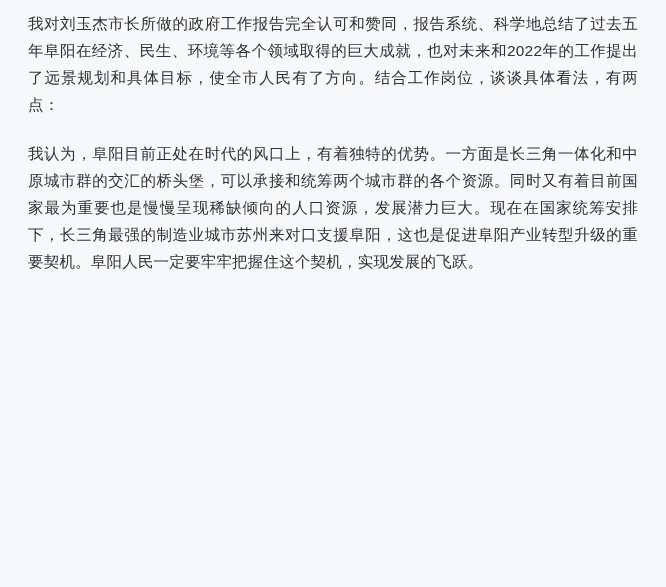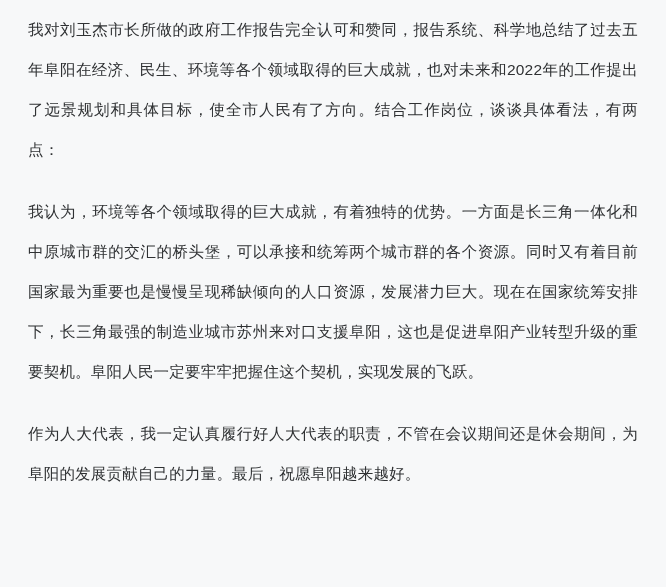--- a/index.html
+++ b/index.html
@@ -16,31 +16,30 @@
   .article {
     box-sizing: border-box;
     width: 666px;
     height: 587px;
     padding: 10px 28px 10px 28px;
     background: #f7f8f9;
   }
   .para {
     margin: 0 0 22px 0;
     font-size: 15.5px;
-    line-height: 40px;
+    line-height: 27px;
     color: #2f3133;
     text-align: justify;
     text-justify: inter-ideograph;
     letter-spacing: 0.2px;
     word-break: break-all;
   }
   .para:last-child {
     margin-bottom: 0;
   }
 </style>
 </head>
 <body>
 
 <div class="article">
   <p class="para">我对刘玉杰市长所做的政府工作报告完全认可和赞同，报告系统、科学地总结了过去五年阜阳在经济、民生、环境等各个领域取得的巨大成就，也对未来和2022年的工作提出了远景规划和具体目标，使全市人民有了方向。结合工作岗位，谈谈具体看法，有两点：</p>
-  <p class="para">我认为，环境等各个领域取得的巨大成就，有着独特的优势。一方面是长三角一体化和中原城市群的交汇的桥头堡，可以承接和统筹两个城市群的各个资源。同时又有着目前国家最为重要也是慢慢呈现稀缺倾向的人口资源，发展潜力巨大。现在在国家统筹安排下，长三角最强的制造业城市苏州来对口支援阜阳，这也是促进阜阳产业转型升级的重要契机。阜阳人民一定要牢牢把握住这个契机，实现发展的飞跃。</p>
-  <p class="para">作为人大代表，我一定认真履行好人大代表的职责，不管在会议期间还是休会期间，为阜阳的发展贡献自己的力量。最后，祝愿阜阳越来越好。</p>
+  <p class="para">我认为，阜阳目前正处在时代的风口上，有着独特的优势。一方面是长三角一体化和中原城市群的交汇的桥头堡，可以承接和统筹两个城市群的各个资源。同时又有着目前国家最为重要也是慢慢呈现稀缺倾向的人口资源，发展潜力巨大。现在在国家统筹安排下，长三角最强的制造业城市苏州来对口支援阜阳，这也是促进阜阳产业转型升级的重要契机。阜阳人民一定要牢牢把握住这个契机，实现发展的飞跃。</p>
 </div>
 
 </body></html>

